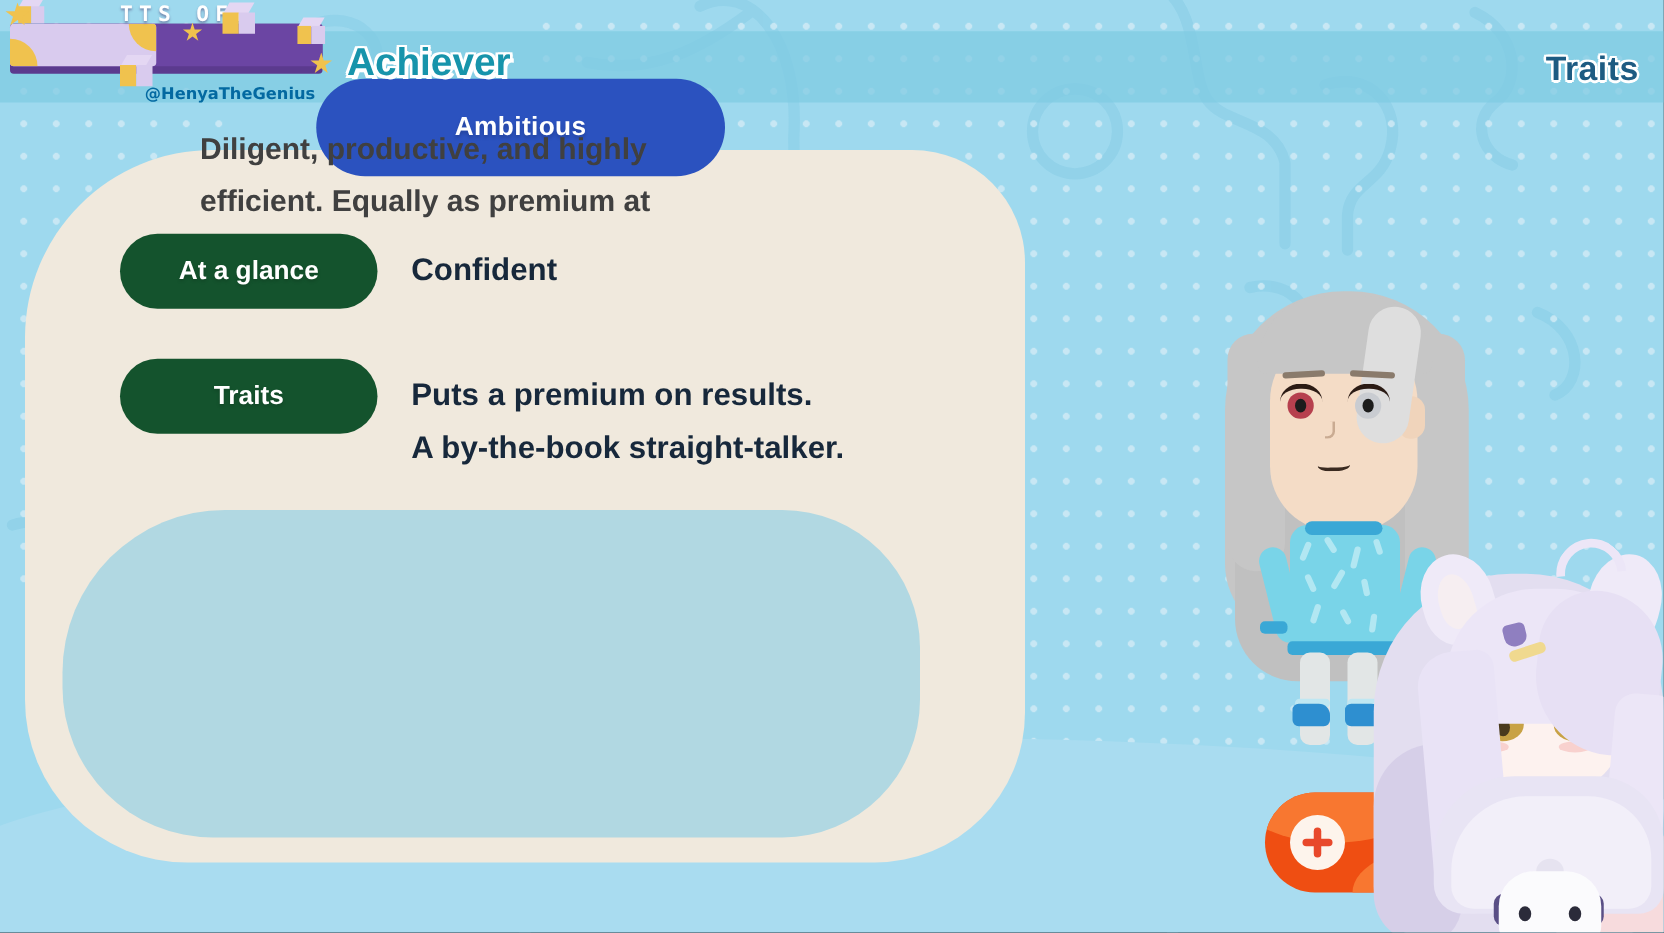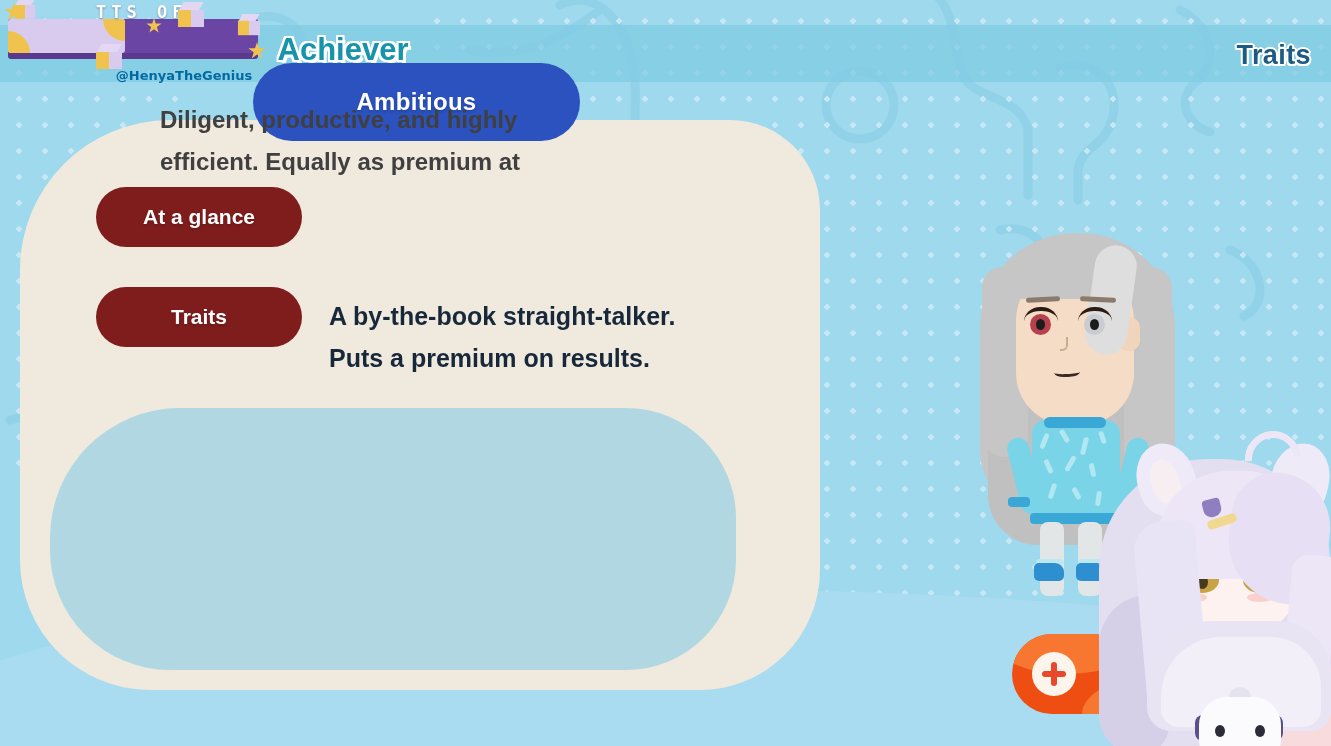--- a/index.html
+++ b/index.html
@@ -201,36 +201,36 @@
     top: 63px;
     width: 327px;
     height: 78px;
     background: #2b52bf;
     border-radius: 39px;
     display: flex;
     align-items: center;
     justify-content: center;
   }
   .title-pill span {
-    font-size: 24px;
+    font-size: 21px;
     font-weight: 700;
     color: #ffffff;
     letter-spacing: .3px;
     text-shadow: 0 2px 3px rgba(0,0,0,.18);
   }
 
   .row {
     position: absolute;
     display: flex;
     align-items: flex-start;
   }
   .label-pill {
     width: 206px;
     height: 60px;
-    background: #7f1d1d;
+    background: #14532d;
     border-radius: 30px;
     display: flex;
     align-items: center;
     justify-content: center;
     flex: none;
   }
   .label-pill span {
     font-size: 21px;
     font-weight: 700;
     color: #ffffff;
@@ -692,29 +692,32 @@
   <div class="cream-card"></div>
 
   <div class="title-pill">
     <span>Ambitious</span>
   </div>
 
   <div class="row" id="row-glance">
     <div class="label-pill">
       <span>At a glance</span>
     </div>
+    <div class="row-value">
+      <span class="line">Confident</span>
+    </div>
   </div>
 
   <div class="row" id="row-traits">
     <div class="label-pill">
       <span>Traits</span>
     </div>
     <div class="row-value">
+      <span class="line">Puts a premium on results.</span>
       <span class="line">A by-the-book straight-talker.</span>
-      <span class="line">Puts a premium on results.</span>
     </div>
   </div>
 
   <div class="achiever-card"></div>
   <div class="achiever-title">Achiever</div>
   <div class="achiever-body">
     <span class="line">Diligent, productive, and highly</span>
     <span class="line">efficient. Equally as premium at</span>
   </div>
 

